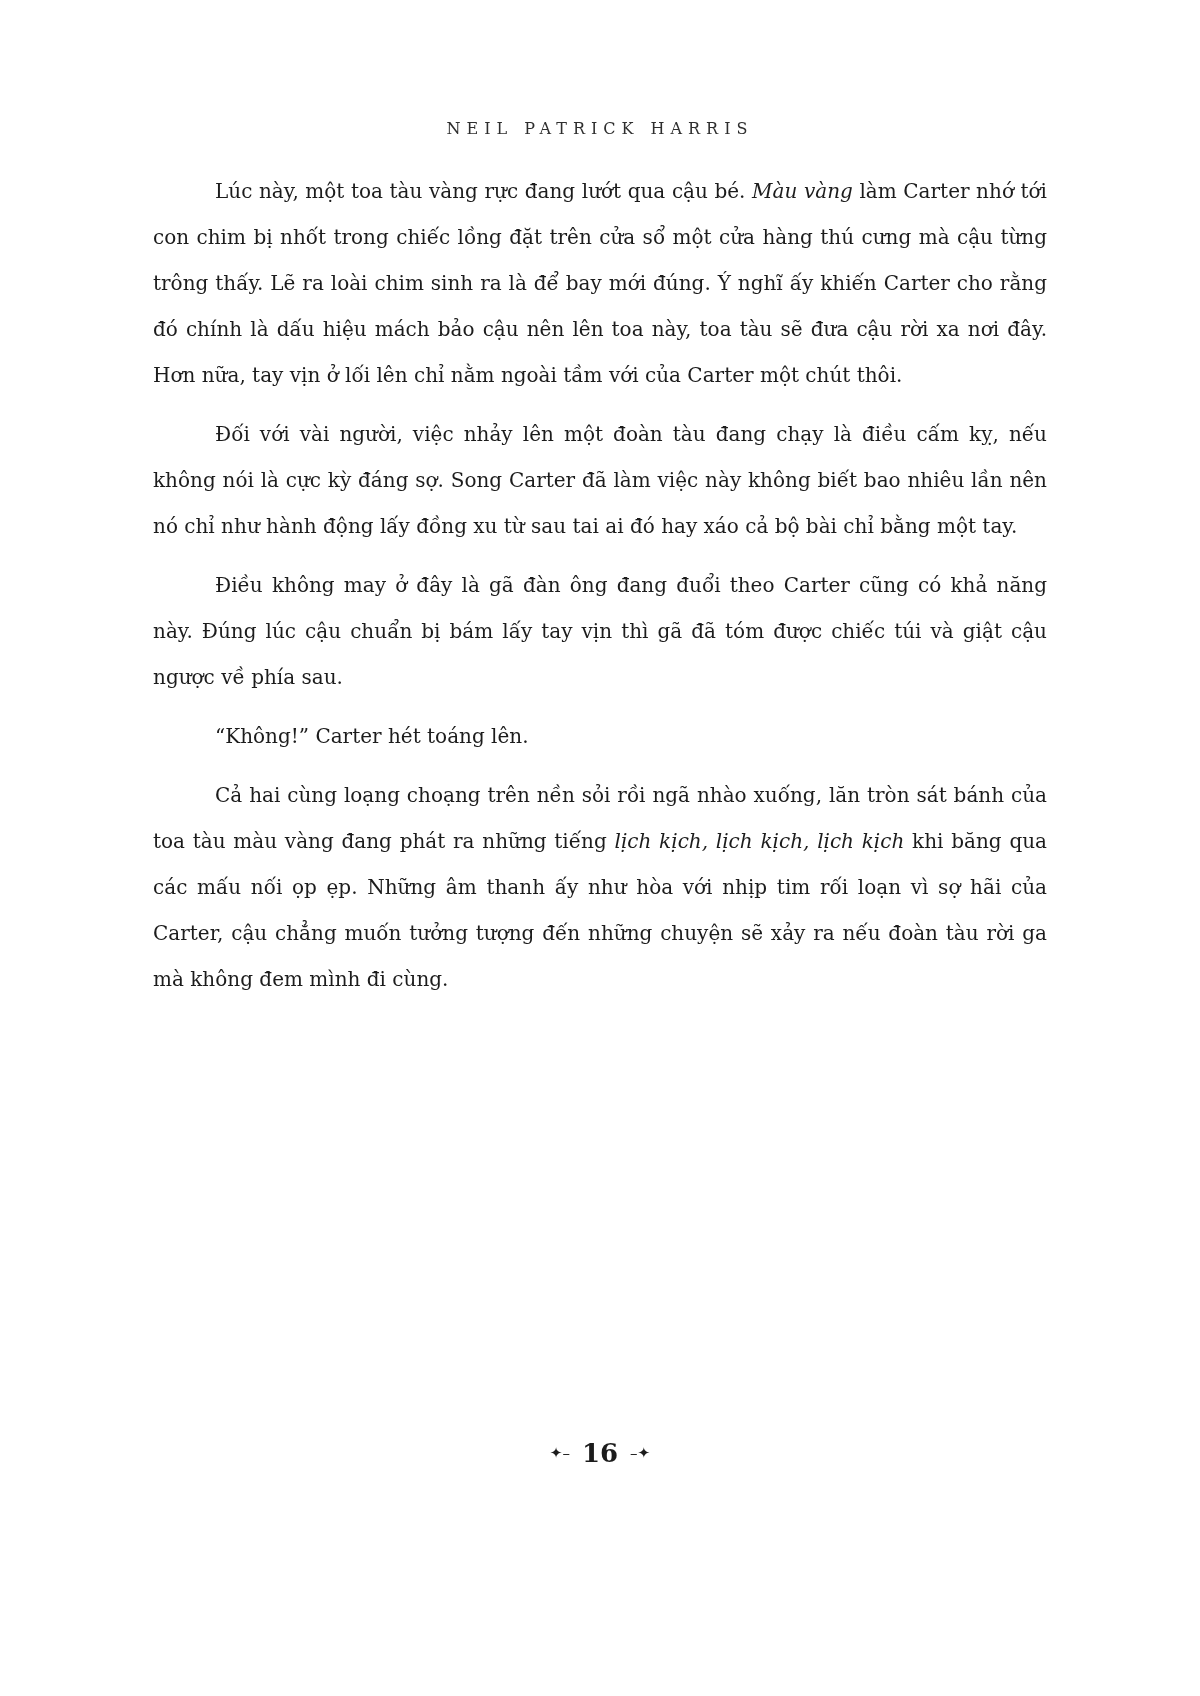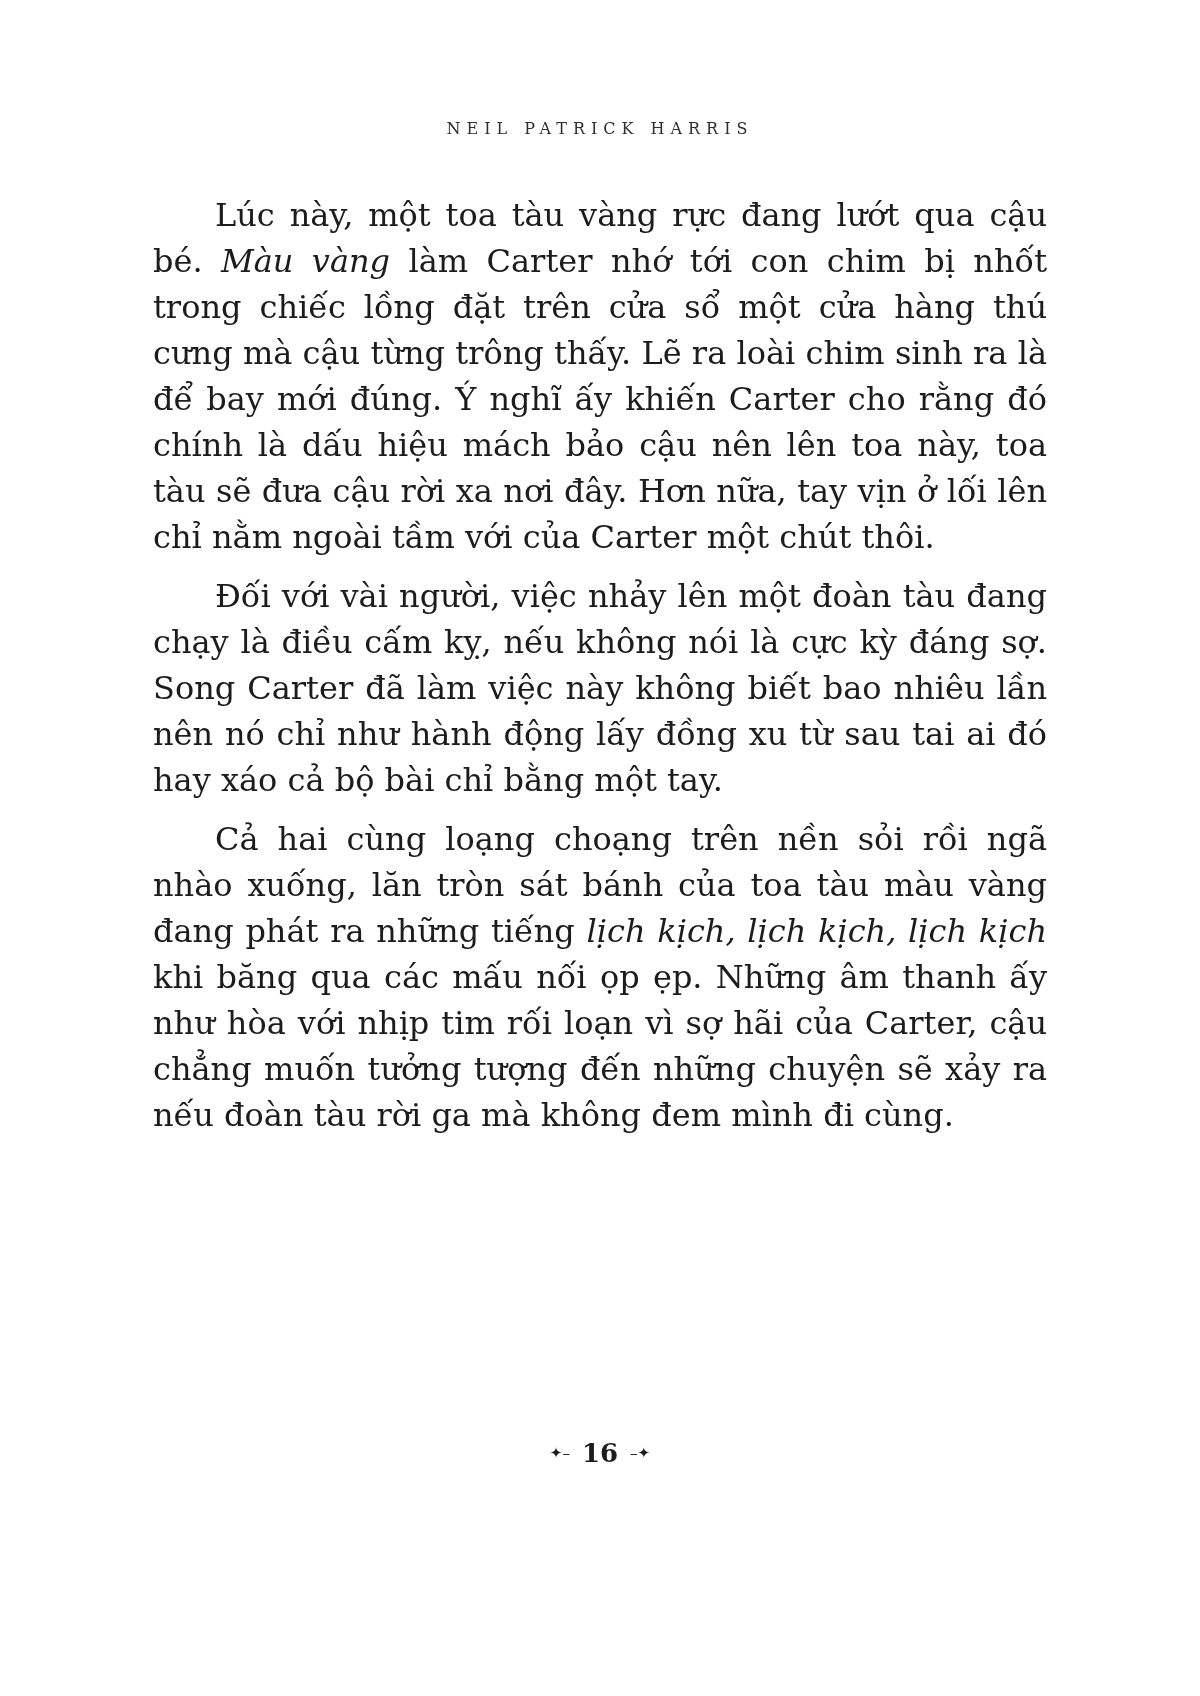--- a/index.html
+++ b/index.html
@@ -24,25 +24,25 @@
     left: 0;
     right: 0;
     text-align: center;
     font-size: 16px;
     letter-spacing: 6px;
     color: #2e2e2e;
     text-transform: uppercase;
   }
   .body-text {
     position: absolute;
-    top: 176px;
+    top: 152px;
     left: 153px;
     right: 153px;
     text-align: justify;
-    font-size: 32px;
+    font-size: 20px;
     line-height: 46px;
     color: #1c1c1c;
   }
   .para {
     margin: 0 0 13px 0;
     text-indent: 62px;
   }
   .para .italic {
     font-style: italic;
   }
@@ -73,20 +73,22 @@
 
 <div class="page">
 
   <header class="running-head">
     <span>NEIL PATRICK HARRIS</span>
   </header>
 
   <main class="body-text" id="body-text">
       <p class="para"><span>Lúc này, một toa tàu vàng rực đang lướt qua cậu bé. </span><span class="italic">Màu vàng</span><span> làm Carter nhớ tới con chim bị nhốt trong chiếc lồng đặt trên cửa sổ một cửa hàng thú cưng mà cậu từng trông thấy. Lẽ ra loài chim sinh ra là để bay mới đúng. Ý nghĩ ấy khiến Carter cho rằng đó chính là dấu hiệu mách bảo cậu nên lên toa này, toa tàu sẽ đưa cậu rời xa nơi đây. Hơn nữa, tay vịn ở lối lên chỉ nằm ngoài tầm với của Carter một chút thôi.</span></p>
       <p class="para"><span>Đối với vài người, việc nhảy lên một đoàn tàu đang chạy là điều cấm kỵ, nếu không nói là cực kỳ đáng sợ. Song Carter đã làm việc này không biết bao nhiêu lần nên nó chỉ như hành động lấy đồng xu từ sau tai ai đó hay xáo cả bộ bài chỉ bằng một tay.</span></p>
+      <p class="para"><span>Điều không may ở đây là gã đàn ông đang đuổi theo Carter cũng có khả năng này. Đúng lúc cậu chuẩn bị bám lấy tay vịn thì gã đã tóm được chiếc túi và giật cậu ngược về phía sau.</span></p>
+      <p class="para"><span>“Không!” Carter hét toáng lên.</span></p>
       <p class="para"><span>Cả hai cùng loạng choạng trên nền sỏi rồi ngã nhào xuống, lăn tròn sát bánh của toa tàu màu vàng đang phát ra những tiếng </span><span class="italic">lịch kịch, lịch kịch, lịch kịch</span><span> khi băng qua các mấu nối ọp ẹp. Những âm thanh ấy như hòa với nhịp tim rối loạn vì sợ hãi của Carter, cậu chẳng muốn tưởng tượng đến những chuyện sẽ xảy ra nếu đoàn tàu rời ga mà không đem mình đi cùng.</span></p>
     </main>
 
   <footer class="page-footer">
     <span class="ornament">✦–</span>
     <span class="page-number">16</span>
     <span class="ornament">–✦</span>
   </footer>
 
 </div>

